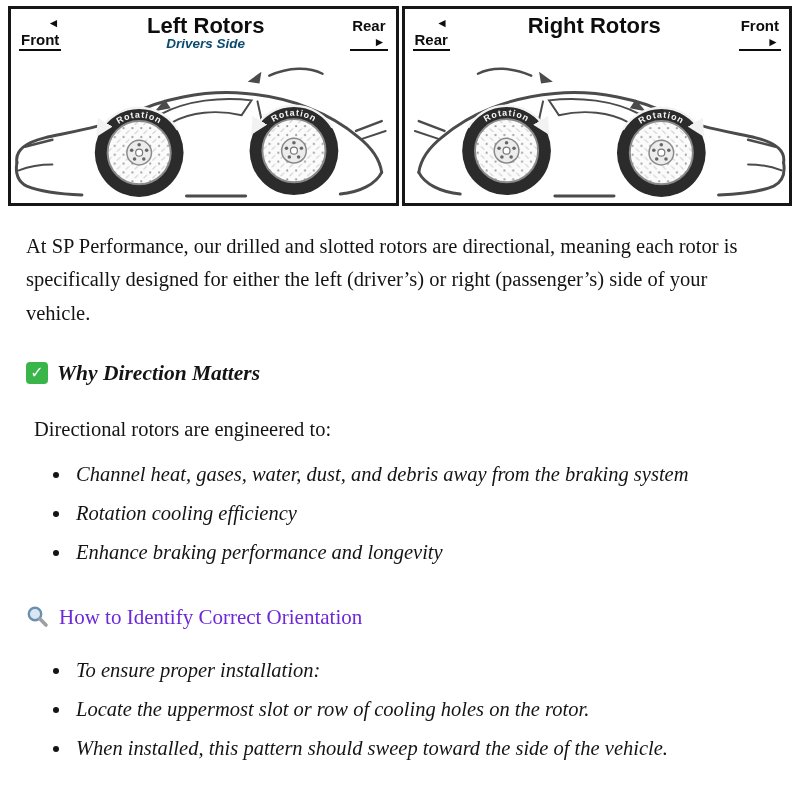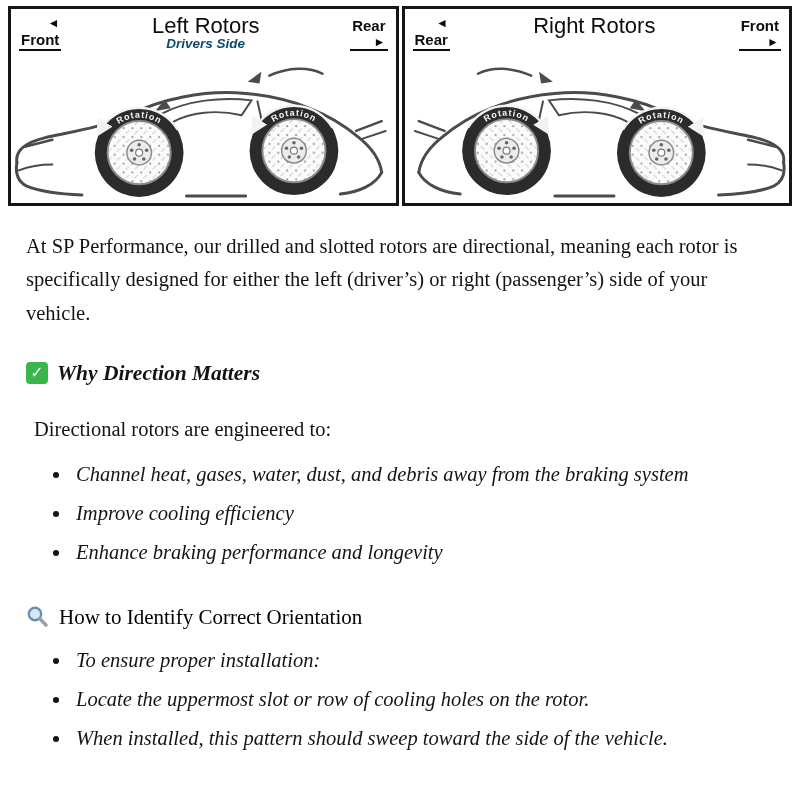--- a/index.html
+++ b/index.html
@@ -8,21 +8,21 @@
 
   .page { width: 800px; }
 
   
   .diagram { display: flex; padding: 6px 8px 2px; }
   .panel { flex: 1; border: 3px solid #161616; background: #fff; }
   .panel + .panel { margin-left: 3px; }
 
   .panel-header { display: flex; justify-content: space-between; align-items: flex-start; padding: 5px 8px 0; }
   .titles { flex: 1; text-align: center; line-height: 1.05; }
-  .ptitle { font-family: "Liberation Sans", sans-serif; font-weight: normal; font-size: 22px; color: #0d0d0d; }
+  .ptitle { font-family: "Liberation Sans", sans-serif; font-weight: bold; font-size: 22px; color: #0d0d0d; }
   .psub   { font-family: "Liberation Sans", sans-serif; font-weight: bold; font-style: italic; font-size: 13.5px; color: #0c4a6e; }
 
   .dir-label { font-family: "Liberation Sans", sans-serif; font-weight: bold; font-size: 15px;
                color: #0d0d0d; border-bottom: 2.5px solid #0d0d0d; padding: 0 2px 1px;
                white-space: nowrap; margin-top: 3px; display: inline-flex; align-items: flex-end; gap: 2px; flex-direction: column; }
   .arr { font-size: 12px; line-height: 1; }
   .arr-l::before { content: "\25C4"; }
   .arr-r::before { content: "\25BA"; }
 
   .panel svg { display: block; }
@@ -38,21 +38,21 @@
                  width: 22px; height: 22px; border-radius: 4px; background: #3ab54a;
                  color: #ffffff; font-family: "DejaVu Sans", sans-serif; font-size: 16px; font-weight: bold; flex: 0 0 auto; }
   .check-badge::before { content: "\2713"; }
 
   .lead { margin: 0 8px 12px; }
 
   ul.bullets { margin: 10px 0 26px; padding-left: 46px; list-style: disc; }
   ul.bullets li { padding-left: 4px; margin: 6px 0; font-style: italic; }
 
   .h-identify { display: flex; align-items: center; gap: 10px; font-size: 21px; font-weight: normal;
-                color: #000000; margin: 30px 0 10px; }
+                color: #6d28d9; margin: 30px 0 20px; }
   .mag-icon { flex: 0 0 auto; display: inline-block; }
 </style>
 </head>
 <body>
 
 <div class="page">
 
   <div class="diagram">
 
     <div class="panel">
@@ -210,21 +210,21 @@
 
     <div class="h-why">
       <span class="check-badge"></span>
       <span>Why Direction Matters</span>
     </div>
 
     <p class="lead">Directional rotors are engineered to:</p>
 
     <ul class="bullets">
       <li>Channel heat, gases, water, dust, and debris away from the braking system</li>
-      <li>Improve cooling efficiency</li>
+      <li>Rotation cooling efficiency</li>
       <li>Enhance braking performance and longevity</li>
     </ul>
 
     <div class="h-identify">
       <svg class="mag-icon" width="23" height="23" viewBox="0 0 23 23">
         <circle cx="9" cy="9" r="6.2" fill="#d9e7f4" stroke="#6b8fae" stroke-width="2.4"></circle>
         <line x1="13.8" y1="13.8" x2="20" y2="20" stroke="#9aa0a6" stroke-width="3.6" stroke-linecap="round"></line>
       </svg>
       <span>How to Identify Correct Orientation</span>
     </div>

